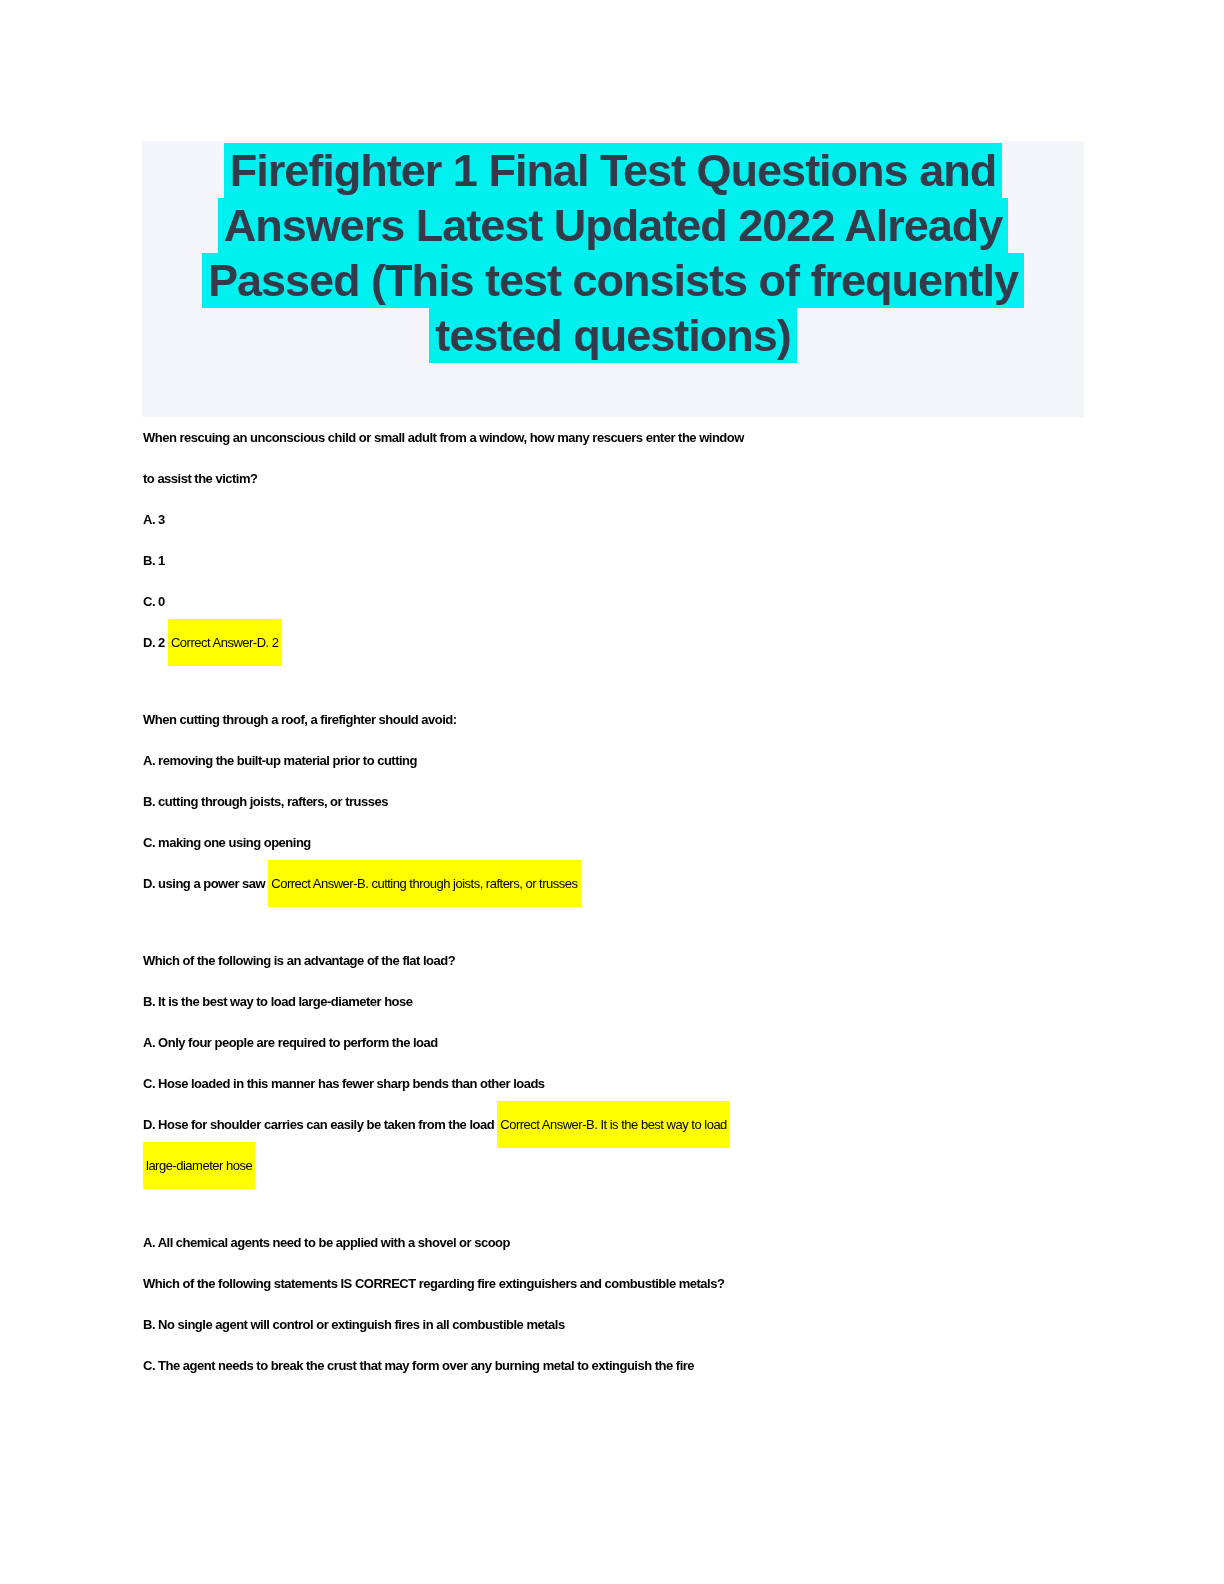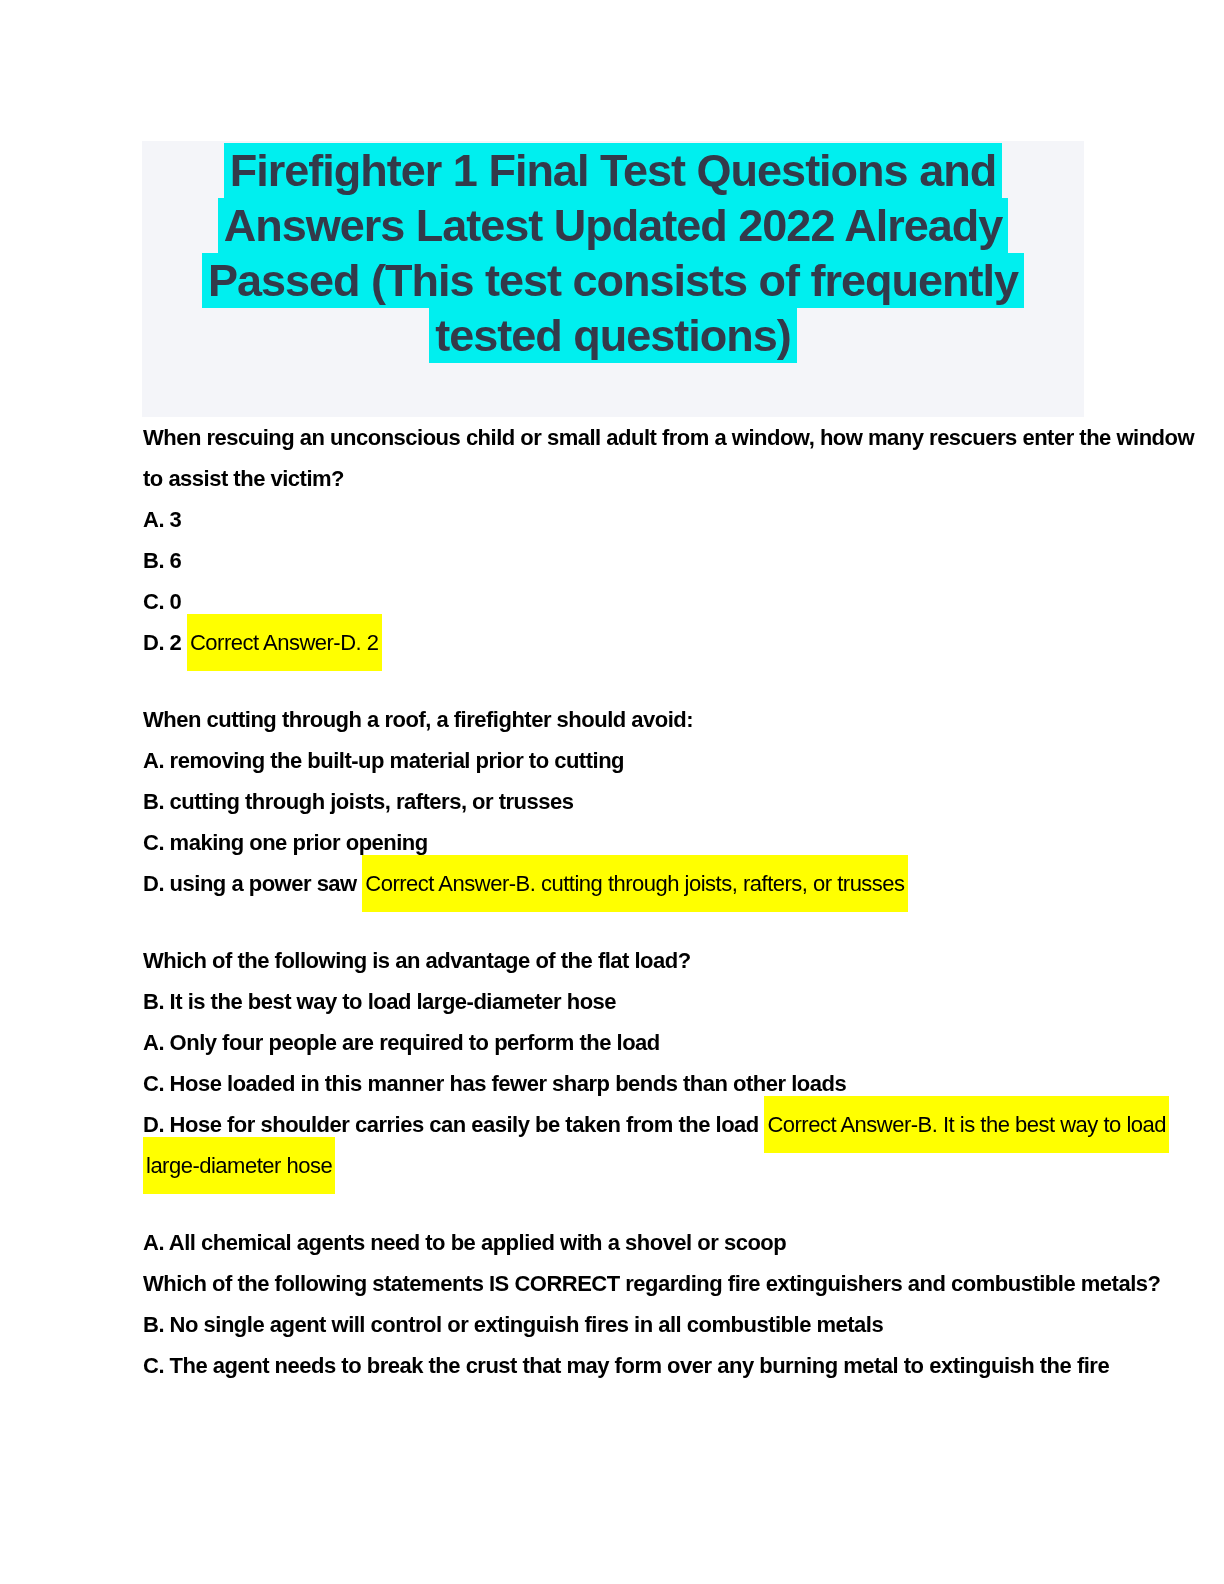--- a/index.html
+++ b/index.html
@@ -50,21 +50,21 @@
     left:143px;top:417px;
     width:940px;
     color:var(--body-color);
   }
   .q-block{
     margin-bottom:36px;
   }
   .q-line{
     height:41px;
     line-height:41px;
-    font-size:22px;
+    font-size:13px;
     font-weight:700;
     letter-spacing:-0.5px;
     white-space:nowrap;
   }
   .q-line .hl{
     background:var(--yellow);
     font-weight:400;
     padding:16px 3px;
   }
 </style>
@@ -76,29 +76,29 @@
       <div class="title-line"><span>Firefighter 1 Final Test Questions and</span></div>
       <div class="title-line"><span>Answers Latest Updated 2022 Already</span></div>
       <div class="title-line"><span>Passed (This test consists of frequently</span></div>
       <div class="title-line"><span>tested questions)</span></div>
     </div>
   <div class="qa" id="qa-box">
       <div class="q-block">
         <div class="q-line"><span>When rescuing an unconscious child or small adult from a window, how many rescuers enter the window</span></div>
         <div class="q-line"><span>to assist the victim?</span></div>
         <div class="q-line"><span>A. 3</span></div>
-        <div class="q-line"><span>B. 6</span></div>
+        <div class="q-line"><span>B. 1</span></div>
         <div class="q-line"><span>C. 0</span></div>
         <div class="q-line"><span>D. 2 </span><span class="hl">Correct Answer-D. 2</span></div>
       </div>
       <div class="q-block">
         <div class="q-line"><span>When cutting through a roof, a firefighter should avoid:</span></div>
         <div class="q-line"><span>A. removing the built-up material prior to cutting</span></div>
         <div class="q-line"><span>B. cutting through joists, rafters, or trusses</span></div>
-        <div class="q-line"><span>C. making one prior opening</span></div>
+        <div class="q-line"><span>C. making one using opening</span></div>
         <div class="q-line"><span>D. using a power saw </span><span class="hl">Correct Answer-B. cutting through joists, rafters, or trusses</span></div>
       </div>
       <div class="q-block">
         <div class="q-line"><span>Which of the following is an advantage of the flat load?</span></div>
         <div class="q-line"><span>B. It is the best way to load large-diameter hose</span></div>
         <div class="q-line"><span>A. Only four people are required to perform the load</span></div>
         <div class="q-line"><span>C. Hose loaded in this manner has fewer sharp bends than other loads</span></div>
         <div class="q-line"><span>D. Hose for shoulder carries can easily be taken from the load </span><span class="hl">Correct Answer-B. It is the best way to load</span></div>
         <div class="q-line"><span class="hl">large-diameter hose</span></div>
       </div>

